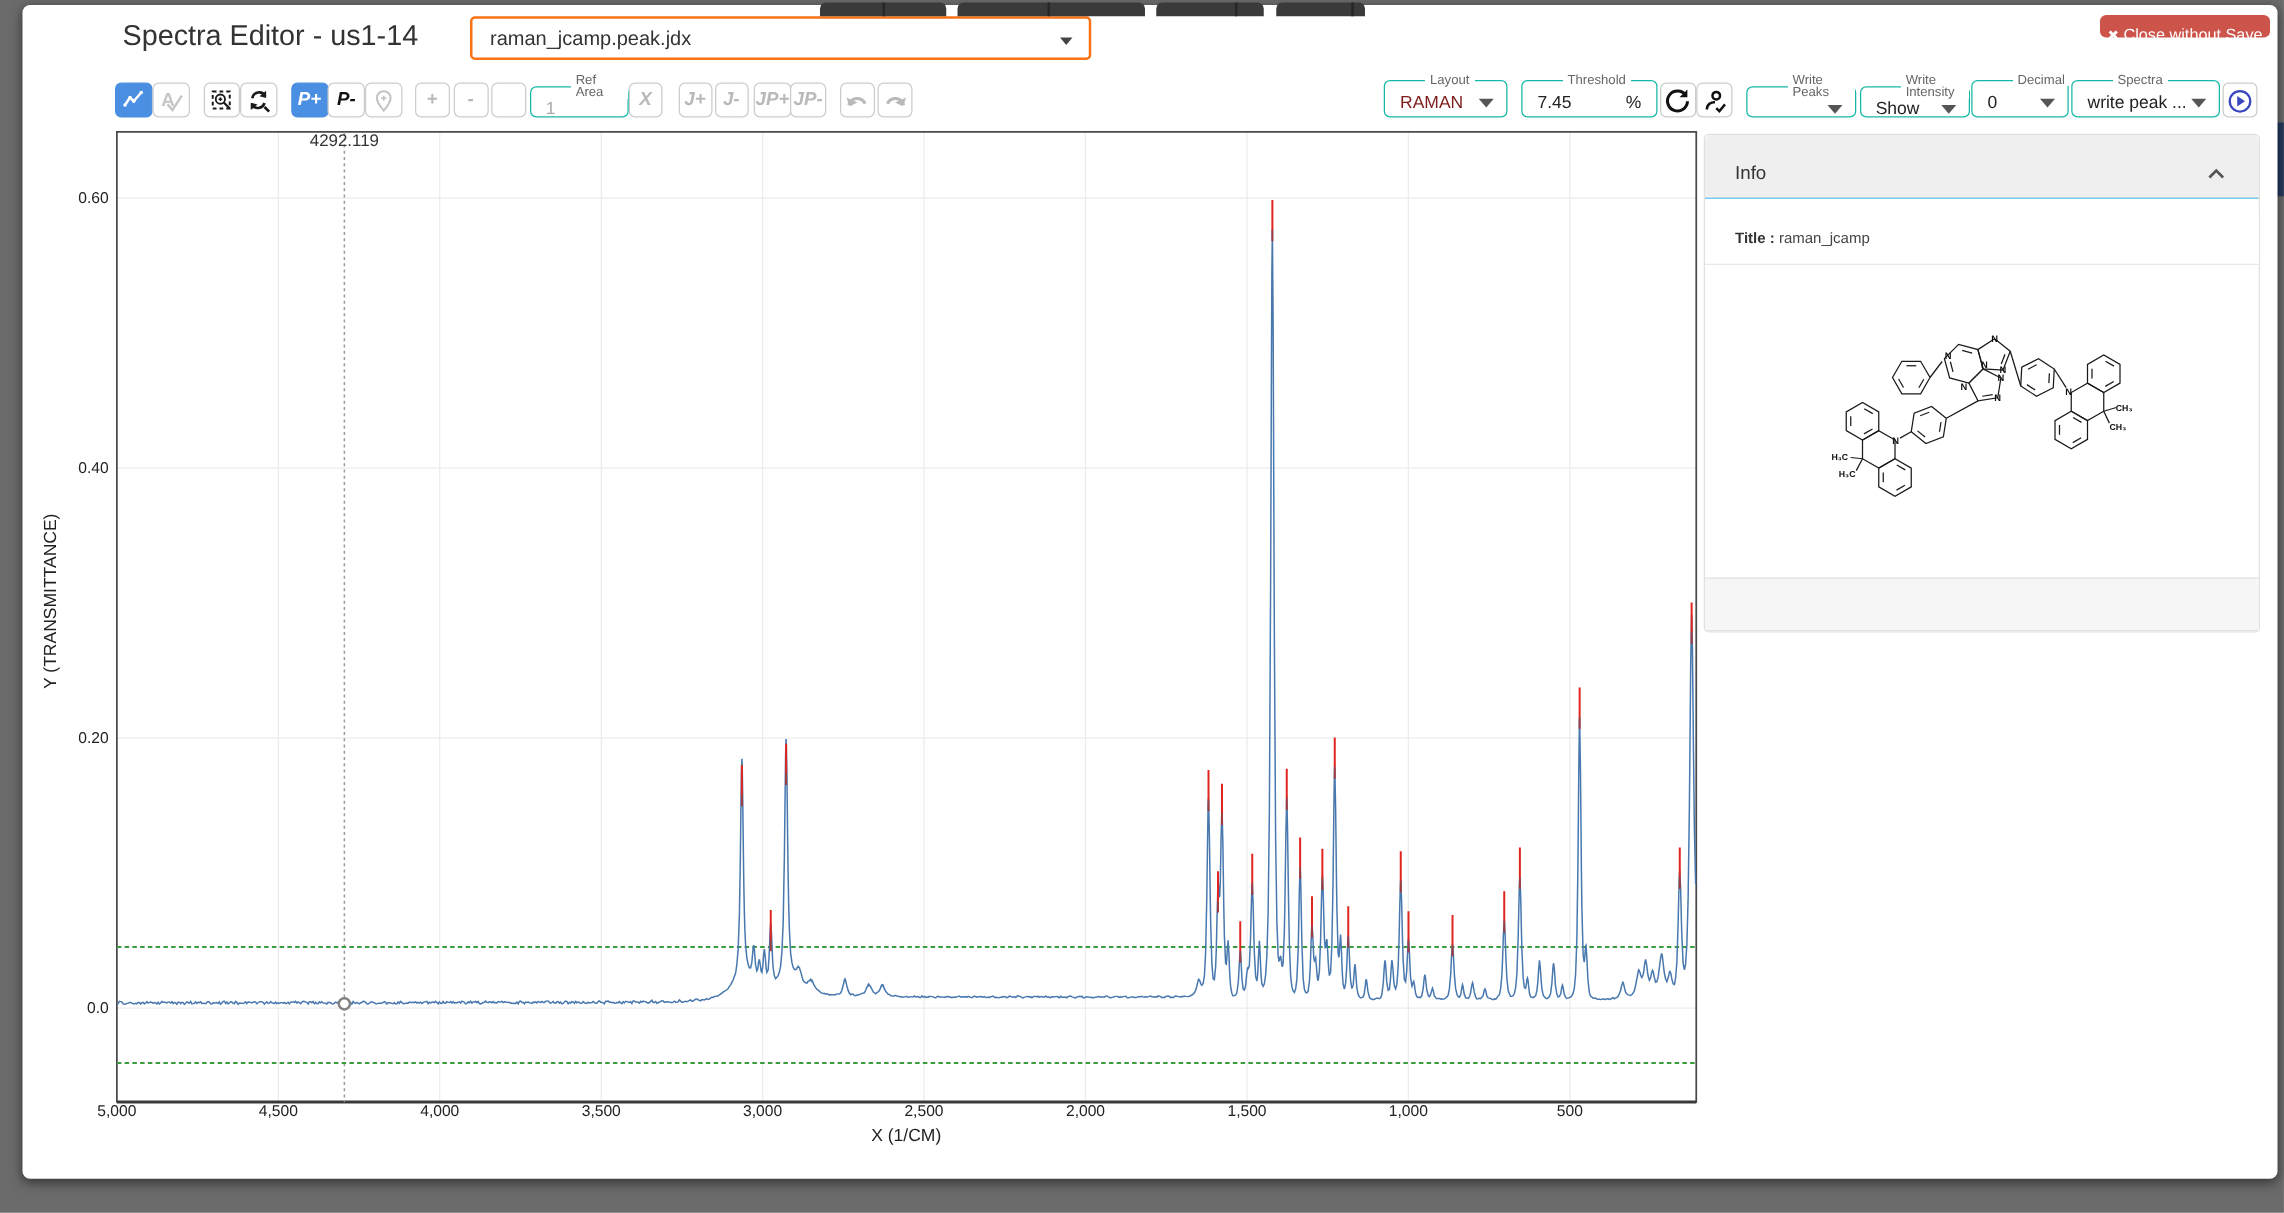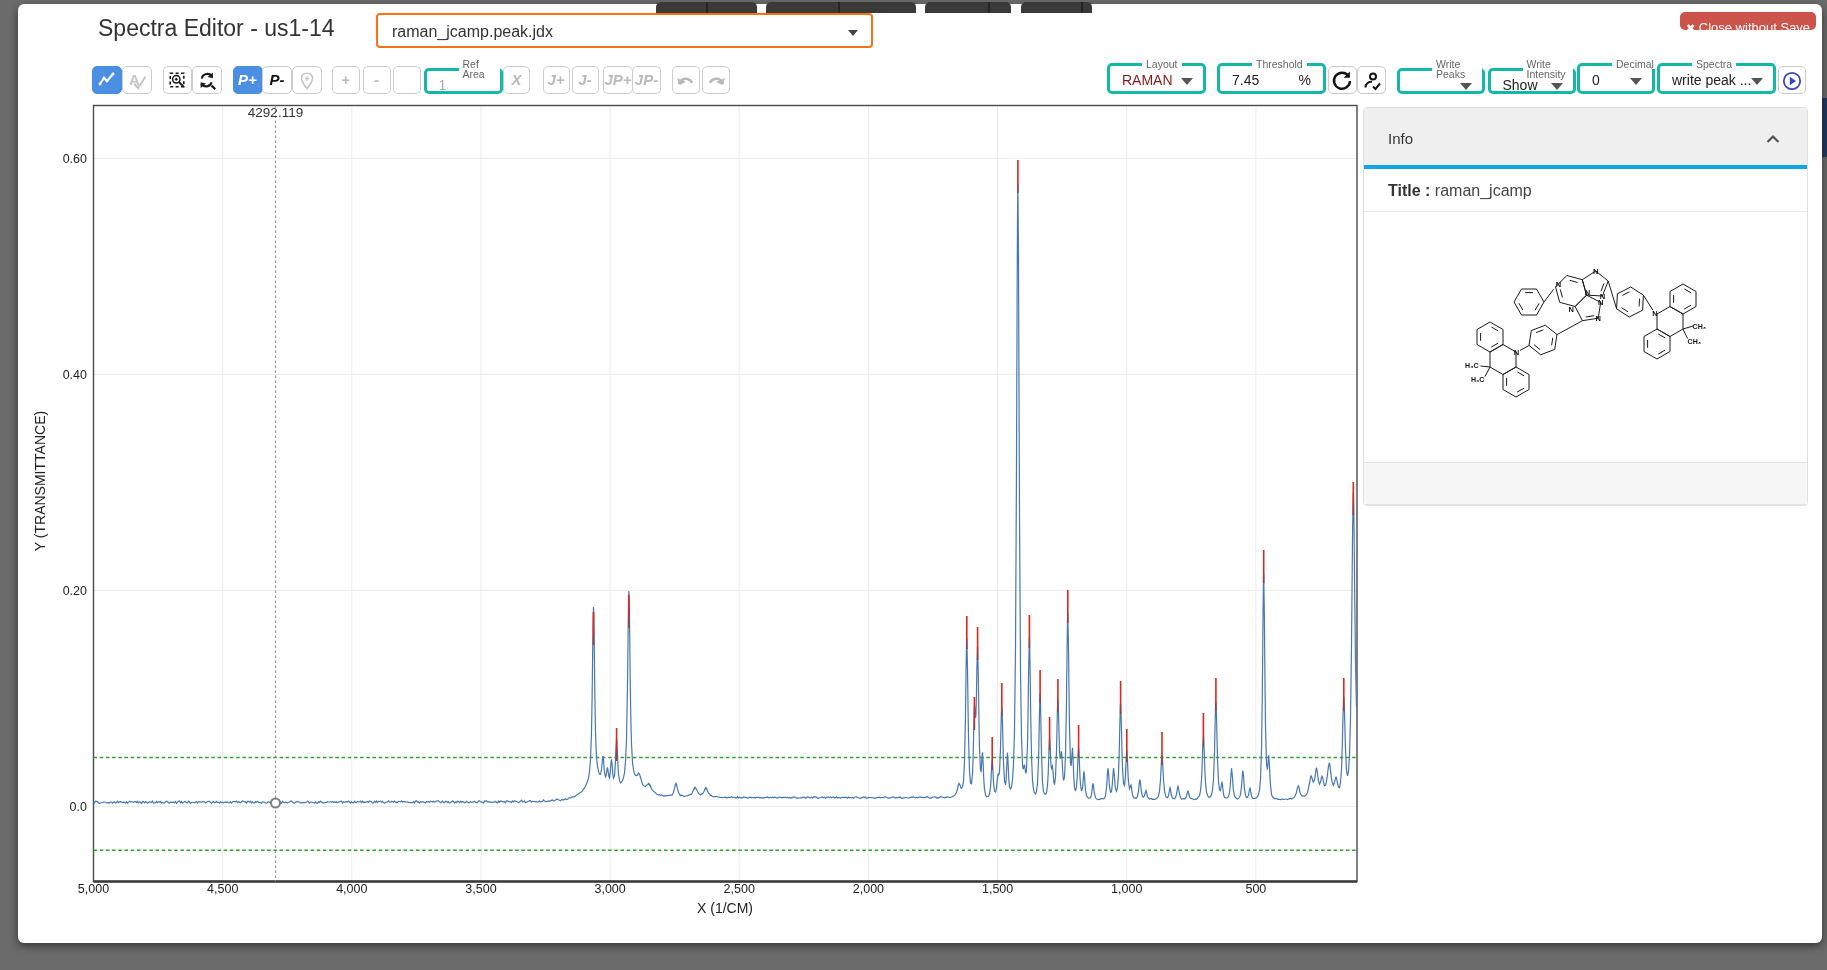--- a/index.html
+++ b/index.html
@@ -6,28 +6,28 @@
 .tab{position:absolute;top:2px;height:10.5px;background:#3a3a3a;border-radius:5px 5px 0 0;z-index:30;}
 .tabsep{position:absolute;top:2px;height:10.5px;width:1.5px;background:#262626;z-index:31;}
 #navy{position:absolute;left:1821px;top:98px;width:6px;height:59px;background:#253a5e;}
 #title{position:absolute;left:50px;top:15px;font-size:23px;color:#333;margin-left:48px;}
 #fsel{position:absolute;left:376px;top:13px;width:497px;height:35px;border:2px solid #f97316;border-radius:4px;background:#fff;font-size:16px;color:#333;line-height:33px;padding-left:14px;}
 #fsel .car{position:absolute;right:13px;top:15px;width:0;height:0;border-left:5.5px solid transparent;border-right:5.5px solid transparent;border-top:6.5px solid #444;}
 #closebtn{position:absolute;left:1680px;top:12px;width:136px;height:18px;background:#cc544a;border-radius:5px;color:#fff;font-size:13px;text-align:center;line-height:32px;}
 .btn{position:absolute;top:66px;height:28px;background:#fff;border:1px solid #ccc;border-radius:5px;font-size:15px;text-align:center;line-height:26px;color:#222;}
 .btn.blue{background:#4a8fe2;border-color:#4a8fe2;color:#fff;}
 .gtxt{font-style:italic;font-weight:600;color:#b9b9b9;}
-fieldset{position:absolute;border:3px solid #14b8a6;border-radius:5px;background:#fff;min-inline-size:0;padding-left:24px;}
+fieldset{position:absolute;border:1px solid #14b8a6;border-radius:5px;background:#fff;min-inline-size:0;padding-left:24px;}
 fieldset legend{font-size:10.5px;color:#666;padding:0 4px;margin-left:8px;line-height:10px;}
 fieldset .val{position:absolute;left:12px;top:50%;margin-top:-9px;font-size:14px;color:#222;line-height:18px;white-space:nowrap;}
 fieldset .car{position:absolute;right:10px;top:50%;margin-top:-2px;width:0;height:0;border-left:6px solid transparent;border-right:6px solid transparent;border-top:7px solid #555;}
 #info{position:absolute;left:1363px;top:107px;width:445px;height:399px;border:1px solid #e0e0e0;border-radius:4px;background:#fff;}
-#infohead{position:absolute;left:0;top:0;width:443px;height:61px;background:#efefef;border-bottom:4px solid #0ea5e9;border-radius:4px 4px 0 0;}
+#infohead{position:absolute;left:0;top:0;width:443px;height:51px;background:#efefef;border-bottom:1px solid #0ea5e9;border-radius:4px 4px 0 0;}
 #infohead span{position:absolute;left:24px;top:22px;font-size:15px;color:#333;}
-#titlerow{position:absolute;left:0;top:61px;width:443px;height:43px;border-bottom:1px solid #e8e8e8;background:#fff;font-size:16px;color:#444;line-height:43px;padding-left:24px;}
+#titlerow{position:absolute;left:0;top:61px;width:443px;height:43px;border-bottom:1px solid #e8e8e8;background:#fff;font-size:12px;color:#444;line-height:43px;padding-left:24px;}
 #infofoot{position:absolute;left:0;top:354px;width:443px;height:43px;background:#f6f6f6;border-top:1px solid #e2e2e2;border-bottom:1px solid #e2e2e2;}
 svg{position:absolute;left:0;top:0;}
 </style></head><body>
 <div class="tab" style="left:656px;width:101px;"></div>
 <div class="tab" style="left:766px;width:150px;"></div>
 <div class="tab" style="left:925px;width:86px;"></div>
 <div class="tab" style="left:1021px;width:71px;"></div>
 <div class="tabsep" style="left:706px;"></div>
 <div class="tabsep" style="left:838px;"></div>
 <div class="tabsep" style="left:988px;"></div>

